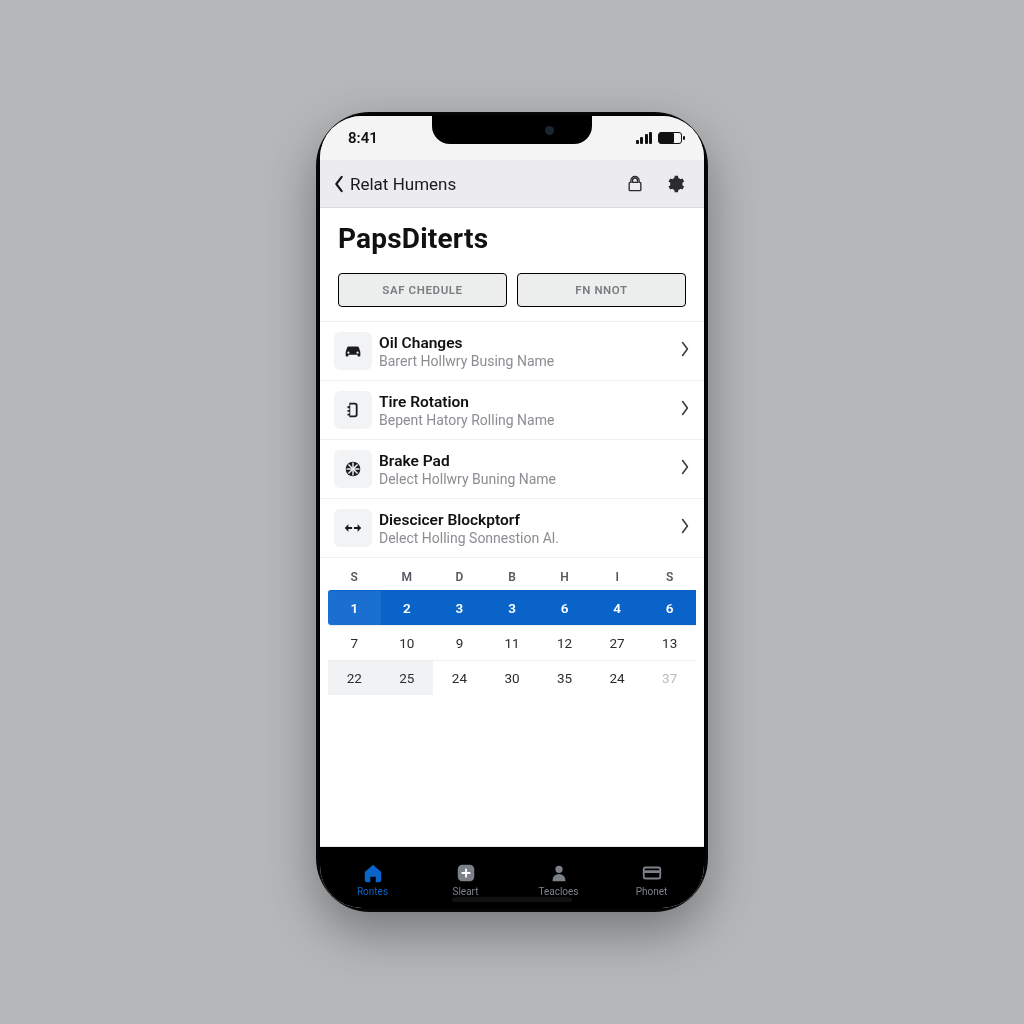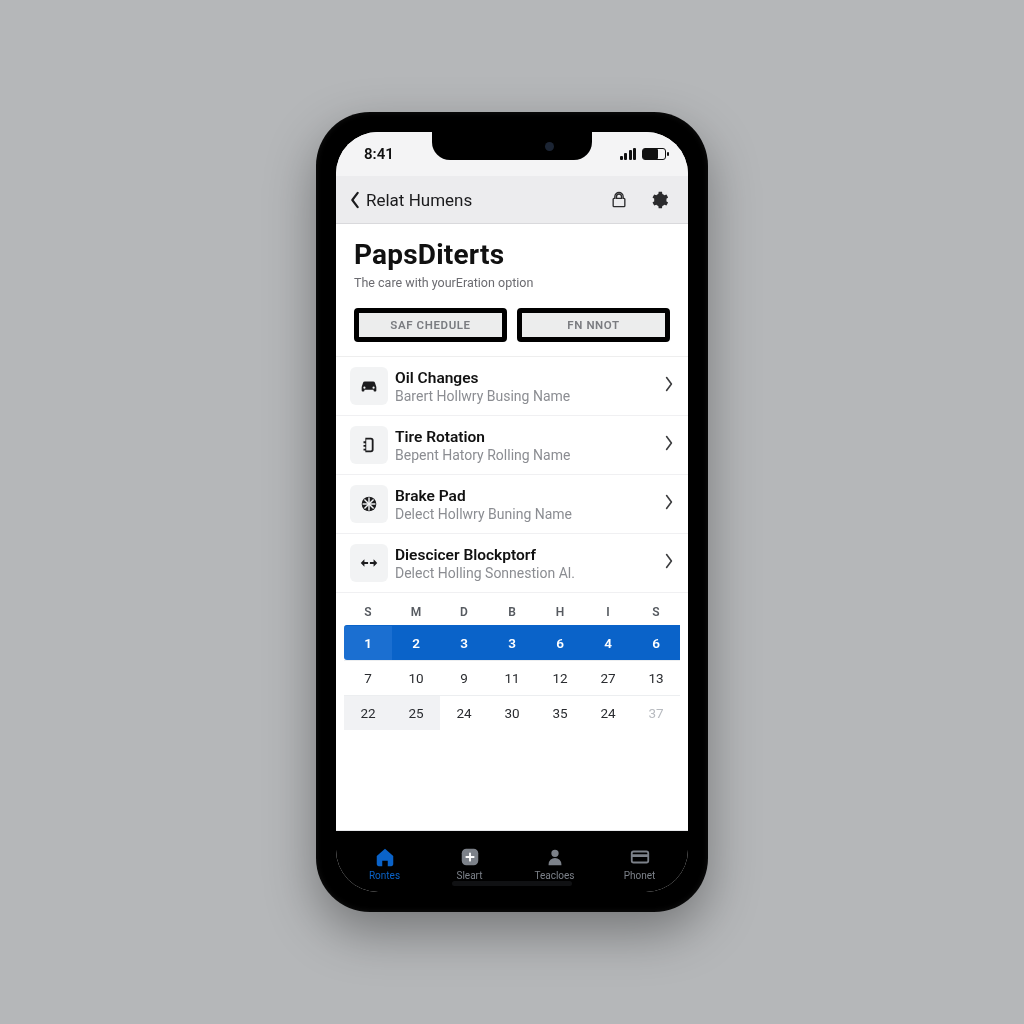--- a/index.html
+++ b/index.html
@@ -10,21 +10,21 @@
     display: flex;
     align-items: center;
     justify-content: center;
     overflow: hidden;
   }
   .phone {
     width: 392px;
     height: 800px;
     background: #000;
     border-radius: 54px;
-    padding: 20px;
+    padding: 4px;
     box-shadow: 0 20px 50px rgba(0,0,0,.35), inset 0 0 6px rgba(255,255,255,.08);
     position: relative;
   }
   .screen {
     width: 100%;
     height: 100%;
     background: #fff;
     border-radius: 42px;
     overflow: hidden;
     position: relative;
@@ -100,21 +100,21 @@
   .hero { padding: 14px 18px 10px; }
   .hero h1 { font-size: 28px; font-weight:700; color:#111; letter-spacing:.2px; }
   .hero p  { font-size: 12.5px; color:#6b6b70; margin-top:4px; }
   .segmented {
     display:flex; gap:10px; padding: 8px 18px 14px;
     border-bottom: 1px solid #eee;
   }
   .seg-btn {
     flex:1; height:34px;
     background:#eceded;
-    border:5px solid #000000;
+    border:1px solid #000000;
     border-radius:4px;
     font-size:11.5px; letter-spacing:.6px;
     color:#7a7c80; font-weight:600;
     display:flex; align-items:center; justify-content:center;
   }
   .list { }
   .list-row {
     display:flex; align-items:center;
     padding: 10px 14px;
     border-bottom: 1px solid #f0f0f2;
@@ -215,21 +215,20 @@
       <div class="nav-icon">
         <svg viewBox="0 0 24 24">
             <path d="M12 8a4 4 0 1 0 0 8 4 4 0 0 0 0-8zm9 4a7.9 7.9 0 0 0-.13-1.4l2.1-1.6-2-3.46-2.5.84A8 8 0 0 0 16 4.7l-.38-2.7h-4L11.2 4.7a8 8 0 0 0-2.47 1.68l-2.5-.84-2 3.46 2.1 1.6A7.9 7.9 0 0 0 6.2 12c0 .48.05.94.13 1.4l-2.1 1.6 2 3.46 2.5-.84A8 8 0 0 0 11.2 19.3l.38 2.7h4l.38-2.7a8 8 0 0 0 2.47-1.68l2.5.84 2-3.46-2.1-1.6c.08-.46.13-.92.13-1.4z" fill="currentColor"></path>
           </svg>
       </div>
     </div>
 
     <div class="content">
       <div class="hero">
         <h1>PapsDiterts</h1>
-        <p>The care with yourEration option</p>
       </div>
 
       <div class="segmented">
         <div class="seg-btn">SAF CHEDULE</div>
         <div class="seg-btn">FN NNOT</div>
       </div>
 
       <div class="list">
         <div class="list-row">
           <div class="row-icon">

